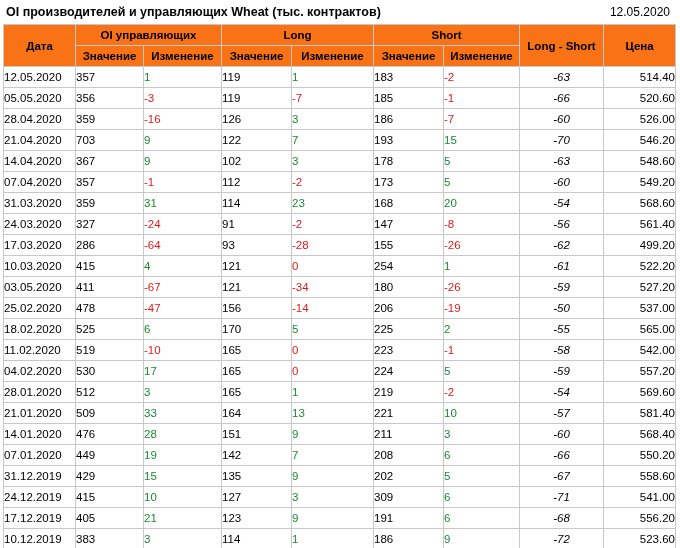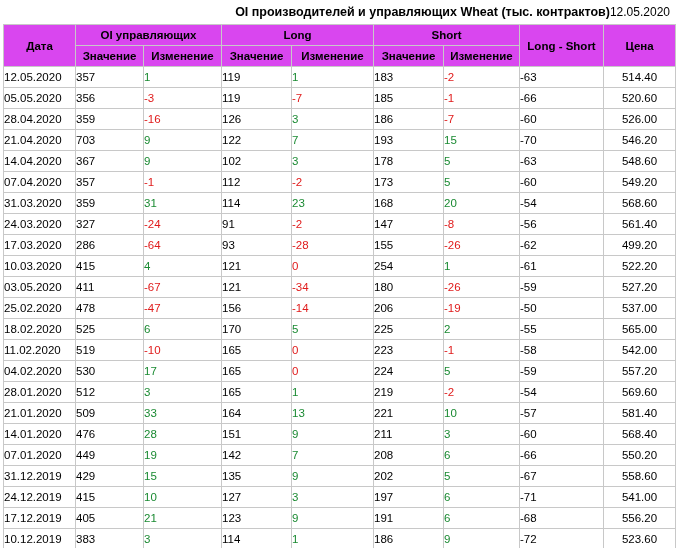--- a/index.html
+++ b/index.html
@@ -17,21 +17,21 @@
   .page {
     width: 680px;
     height: 548px;
     position: relative;
     box-sizing: border-box;
     padding: 0;
   }
   .header-row {
     display: flex;
     align-items: flex-start;
-    justify-content: flex-end;
+    justify-content: space-between;
     padding: 5px 8px 4px 6px;
     box-sizing: border-box;
   }
   .title {
     font-size: 12.5px;
     font-weight: bold;
     color: #000;
     line-height: 15px;
     white-space: nowrap;
   }
@@ -50,21 +50,21 @@
     font-size: 11.5px;
   }
   table.data th, table.data td {
     border: 1px solid #c8c8c8;
     padding: 0;
     height: 20px;
     line-height: 20px;
     box-sizing: border-box;
   }
   thead th {
-    background: #d946ef;
+    background: #f97316;
     font-weight: bold;
     font-size: 11.5px;
     text-align: center;
     color: #000;
   }
   thead tr.grp th {
     height: 20px;
   }
   thead tr.sub th {
     height: 20px;
@@ -72,33 +72,35 @@
   }
   tbody td {
     text-align: center;
     background: #ffffff;
   }
   td.date {
     text-align: left;
     padding-left: 8px;
   }
   td.price {
+    text-align: right;
     padding-right: 10px;
   }
   td.val {
     text-align: left;
     padding-left: 10px;
   }
   td.chg {
     text-align: left;
     padding-left: 12px;
   }
   td.ls {
-    text-align: left;
+    text-align: center;
     padding-left: 14px;
+    font-style: italic;
   }
   .pos { color: #1a8a32; }
   .neg { color: #e01b1b; }
   .zero { color: #e01b1b; }
   
   col.c-date   { width: 72px; }
   col.c-v1     { width: 68px; }
   col.c-c1     { width: 78px; }
   col.c-v2     { width: 70px; }
   col.c-c2     { width: 82px; }
@@ -367,21 +369,21 @@
           <td class="chg pos">5</td>
           <td class="ls">-67</td>
           <td class="price">558.60</td>
         </tr>
         <tr>
           <td class="date">24.12.2019</td>
           <td class="val">415</td>
           <td class="chg pos">10</td>
           <td class="val">127</td>
           <td class="chg pos">3</td>
-          <td class="val">197</td>
+          <td class="val">309</td>
           <td class="chg pos">6</td>
           <td class="ls">-71</td>
           <td class="price">541.00</td>
         </tr>
         <tr>
           <td class="date">17.12.2019</td>
           <td class="val">405</td>
           <td class="chg pos">21</td>
           <td class="val">123</td>
           <td class="chg pos">9</td>

